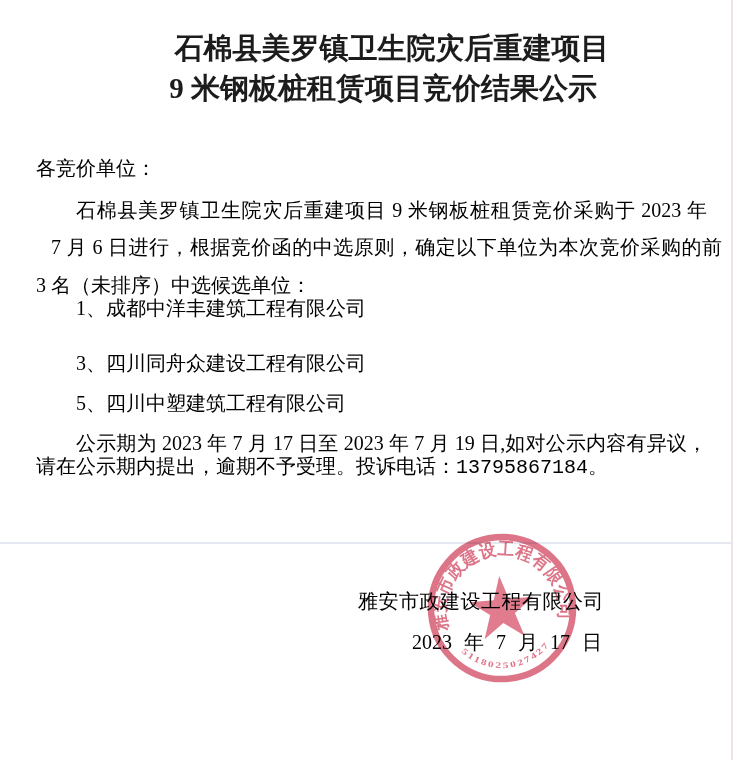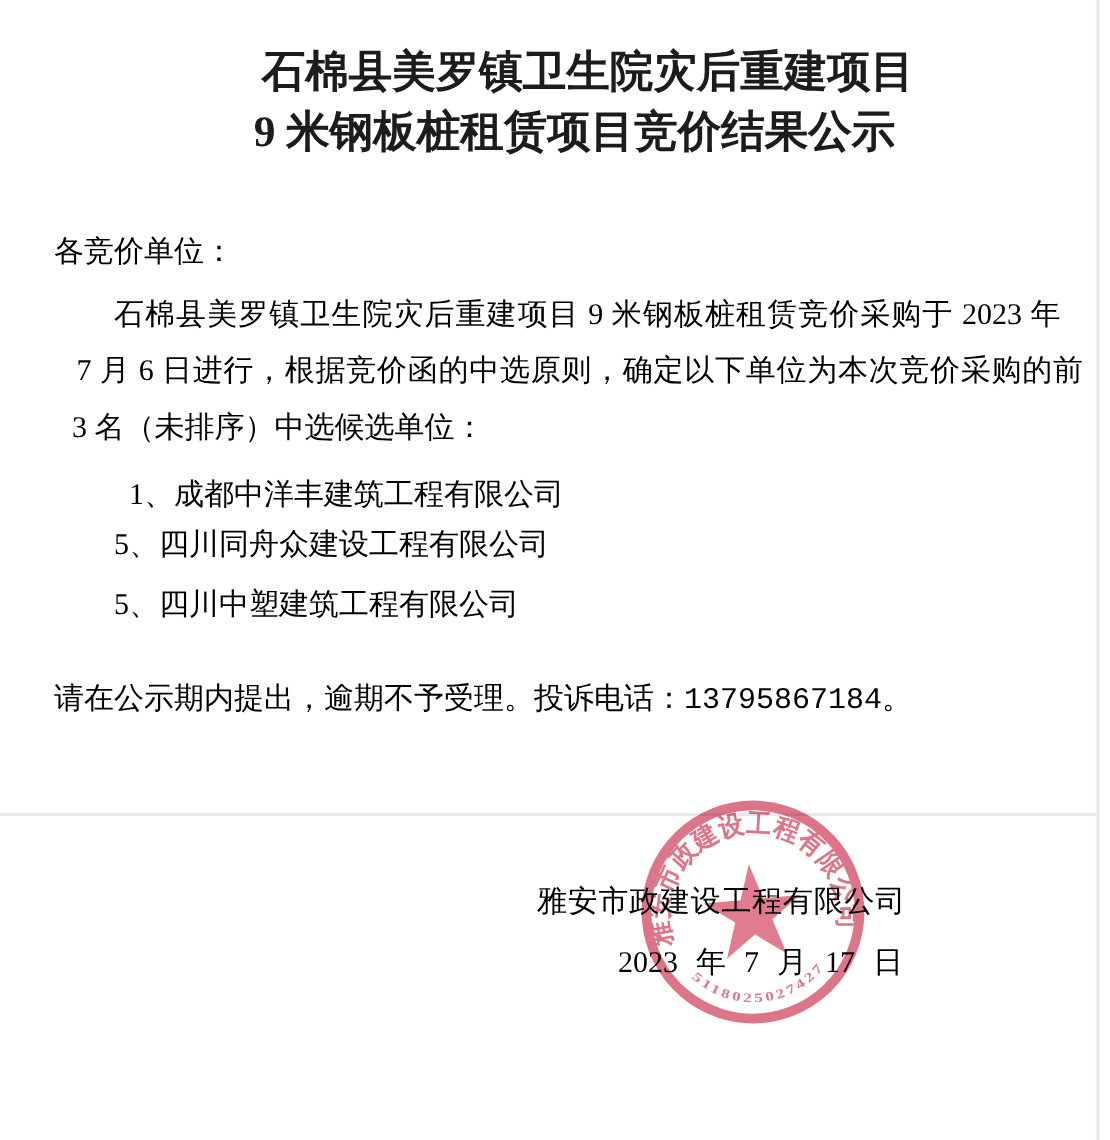--- a/index.html
+++ b/index.html
@@ -17,22 +17,22 @@
          font-size:29px;font-weight:700;color:#1c1c1c;line-height:40px;white-space:pre;padding-left:22px;}
   .title.t1{top:28px;}
   .title.t2{top:68px;transform:translateX(-9px);}
   
   .line{position:absolute;font-size:20px;line-height:30px;color:#000000;white-space:pre;}
   .jline{position:absolute;font-size:20px;line-height:30px;color:#000000;
          text-align:justify;text-align-last:justify;font-family:Liberation Serif, serif;}
   .salutation{left:36px;top:153px;}
   .p1l1{left:76px;top:195px;width:631px;}
   .p1l2{left:36px;top:232px;width:671px;margin-left:15px;}
-  .p1l3{left:48px;top:270px;text-align:center;}
-  .item1{left:76px;top:315px;margin-left:10px;}
+  .p1l3{left:36px;top:270px;text-align:center;}
+  .item1{left:76px;top:293px;}
   .item2{left:76px;top:348px;}
   .item3{left:76px;top:388px;}
   .p2l1{left:76px;top:428px;width:631px;}
   .p2l2{left:36px;top:453px;font-family:Liberation Mono, monospace;}
   .sig-company{left:358px;top:586px;letter-spacing:0.5px;}
   .sig-date{left:412px;top:627px;word-spacing:7px;font-family:Liberation Serif, serif;}
   
   .seal{position:absolute;left:417px;top:523px;width:170px;height:170px;
         opacity:0.82;mix-blend-mode:multiply;transform:rotate(-5deg);}
   .seal text{font-family:"Liberation Serif","DejaVu Serif",serif;font-weight:700;}
@@ -48,23 +48,24 @@
   <div class="title t1">石棉县美罗镇卫生院灾后重建项目</div>
   <div class="title t2">9 米钢板桩租赁项目竞价结果公示</div>
 
   <div class="line salutation">各竞价单位：</div>
 
   <div class="jline p1l1">石棉县美罗镇卫生院灾后重建项目 9 米钢板桩租赁竞价采购于 2023 年</div>
   <div class="jline p1l2">7 月 6 日进行，根据竞价函的中选原则，确定以下单位为本次竞价采购的前</div>
   <div class="line p1l3">3 名（未排序）中选候选单位：</div>
 
   <div class="line item1">1、成都中洋丰建筑工程有限公司</div>
-  <div class="line item2">5、四川同舟众建设工程有限公司</div>
+  <div class="line item2">3、四川同舟众建设工程有限公司</div>
   <div class="line item3">5、四川中塑建筑工程有限公司</div>
 
+  <div class="jline p2l1">公示期为 2023 年 7 月 17 日至 2023 年 7 月 19 日,如对公示内容有异议，</div>
   <div class="line p2l2">请在公示期内提出，逾期不予受理。投诉电话：13795867184。</div>
 
   <div class="line sig-company">雅安市政建设工程有限公司</div>
   <div class="line sig-date">2023 年 7 月 17 日</div>
 
   <svg class="seal" viewBox="0 0 170 170">
     <defs>
       <path id="arcTop" d="M 30,104 A 57,57 0 1 1 140,104" fill="none"></path>
       <path id="arcBottom" d="M 39,123.6 A 60,60 0 0 0 131,123.6" fill="none"></path>
     </defs>

